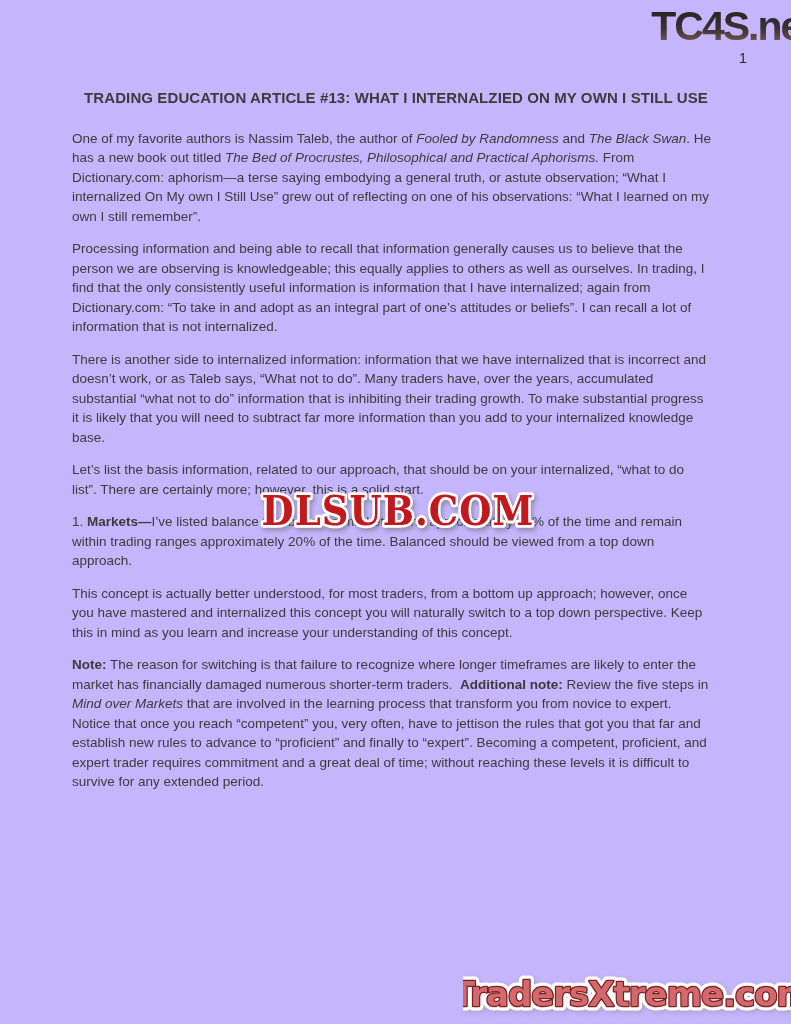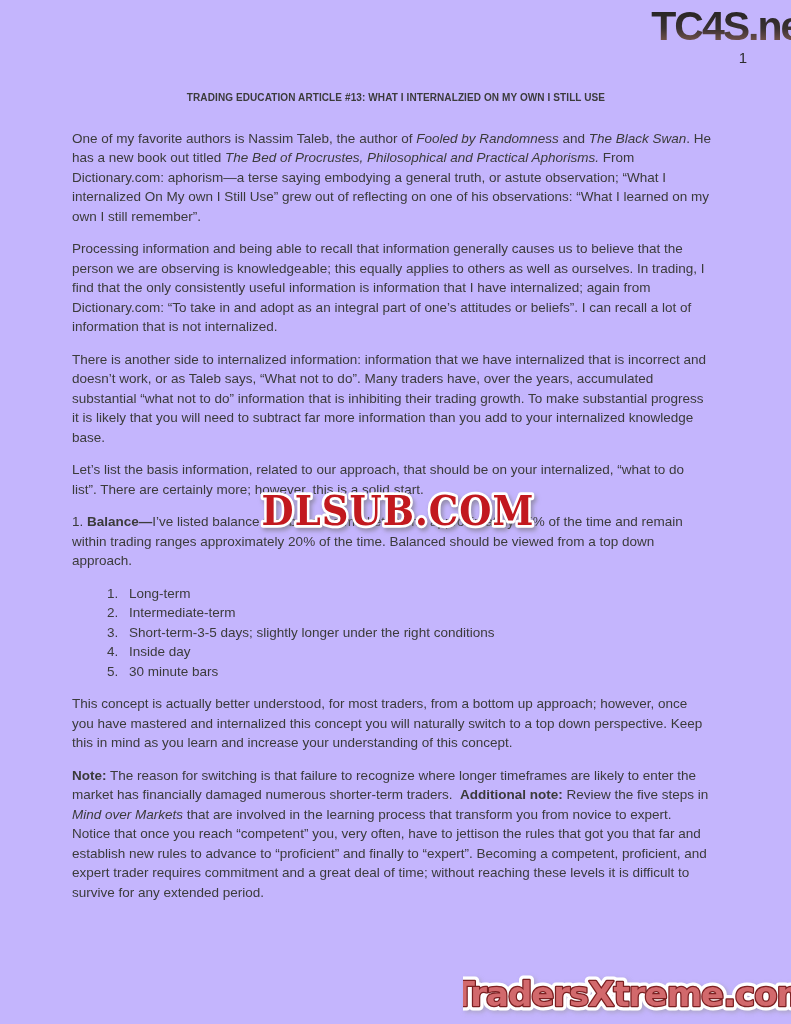--- a/index.html
+++ b/index.html
@@ -17,21 +17,21 @@
     position:absolute;top:49px;right:72px;
     font-size:15px;color:#2e2e2e;
   }
   
   .article{
     position:absolute;left:72px;top:88px;width:648px;
     color:#3b3b3b;font-size:13.5px;line-height:19.5px;
   }
   .article .title{
     font-weight:bold;text-align:center;
-    font-size:10px;margin:0 0 21px 0;letter-spacing:.1px;
+    font-size:15px;margin:0 0 21px 0;letter-spacing:.1px;
   }
   .article p{margin:0 8px 13px 0;}
   .article ol{margin:6px 0 13px 0;padding-left:50px;}
   .article li{padding-left:7px;}
   .b{font-weight:bold;}
   .i{font-style:italic;}
   
   .wm-mid{position:absolute;left:238px;top:481px;pointer-events:none;}
   
   .wm-bottom{position:absolute;right:0px;top:968px;pointer-events:none;}
@@ -54,28 +54,21 @@
 
   <div class="page-number">1</div>
 
   <div class="article">
     <div class="title">TRADING EDUCATION ARTICLE #13: WHAT I INTERNALZIED ON MY OWN I STILL USE</div>
     <div id="blocks">
         <p><span>One of my favorite authors is Nassim Taleb, the author of </span><span class="i">Fooled by Randomness</span><span> and </span><span class="i">The Black Swan</span><span>. He has a new book out titled </span><span class="i">The Bed of Procrustes, Philosophical and Practical Aphorisms.</span><span> From Dictionary.com: aphorism—a terse saying embodying a general truth, or astute observation; “What I internalized On My own I Still Use” grew out of reflecting on one of his observations: “What I learned on my own I still remember”.</span></p>
         <p><span>Processing information and being able to recall that information generally causes us to believe that the person we are observing is knowledgeable; this equally applies to others as well as ourselves. In trading, I find that the only consistently useful information is information that I have internalized; again from Dictionary.com: “To take in and adopt as an integral part of one’s attitudes or beliefs”. I can recall a lot of information that is not internalized.</span></p>
         <p><span>There is another side to internalized information: information that we have internalized that is incorrect and doesn’t work, or as Taleb says, “What not to do”. Many traders have, over the years, accumulated substantial “what not to do” information that is inhibiting their trading growth. To make substantial progress it is likely that you will need to subtract far more information than you add to your internalized knowledge base.</span></p>
         <p><span>Let’s list the basis information, related to our approach, that should be on your internalized, “what to do list”. There are certainly more; however, this is a solid start.</span></p>
-        <p><span>1. </span><span class="b">Balance—</span><span>I’ve listed balance first because markets trend approximately 15% of the time and remain within trading ranges approximately 20% of the time. Balanced should be viewed from a top down approach.</span></p>
-        <ol>
-          <li>Long-term</li>
-          <li>Intermediate-term</li>
-          <li>Short-term-3-5 days; slightly longer under the right conditions</li>
-          <li>Inside day</li>
-          <li>30 minute bars</li>
-        </ol>
+        <p><span>1. </span><span class="b">Markets—</span><span>I’ve listed balance first because markets trend approximately 15% of the time and remain within trading ranges approximately 20% of the time. Balanced should be viewed from a top down approach.</span></p>
         <p><span>This concept is actually better understood, for most traders, from a bottom up approach; however, once you have mastered and internalized this concept you will naturally switch to a top down perspective. Keep this in mind as you learn and increase your understanding of this concept.</span></p>
         <p><span class="b">Note:</span><span> The reason for switching is that failure to recognize where longer timeframes are likely to enter the market has financially damaged numerous shorter-term traders.&nbsp; </span><span class="b">Additional note:</span><span> Review the five steps in </span><span class="i">Mind over Markets</span><span> that are involved in the learning process that transform you from novice to expert. Notice that once you reach “competent” you, very often, have to jettison the rules that got you that far and establish new rules to advance to “proficient” and finally to “expert”. Becoming a competent, proficient, and expert trader requires commitment and a great deal of time; without reaching these levels it is difficult to survive for any extended period.</span></p>
       </div>
   </div>
 
   <svg class="wm-mid" width="320" height="56" style="filter:drop-shadow(2px 3px 2px rgba(110,110,110,0.55));" aria-hidden="true">
     <text x="160" y="42" text-anchor="middle" font-family="DejaVu Serif, Liberation Serif, serif" font-size="37" font-weight="bold" letter-spacing="1" paint-order="stroke" stroke-width="5" stroke-linejoin="round" transform="translate(0,-3) scale(1,1.12)" stroke="#ffffff" fill="#c2191f">DLSUB.COM</text>
   </svg>
 
   <svg class="wm-bottom" width="356" height="52" style="filter:drop-shadow(2px 2px 2px rgba(150,150,150,0.5));" aria-hidden="true">

